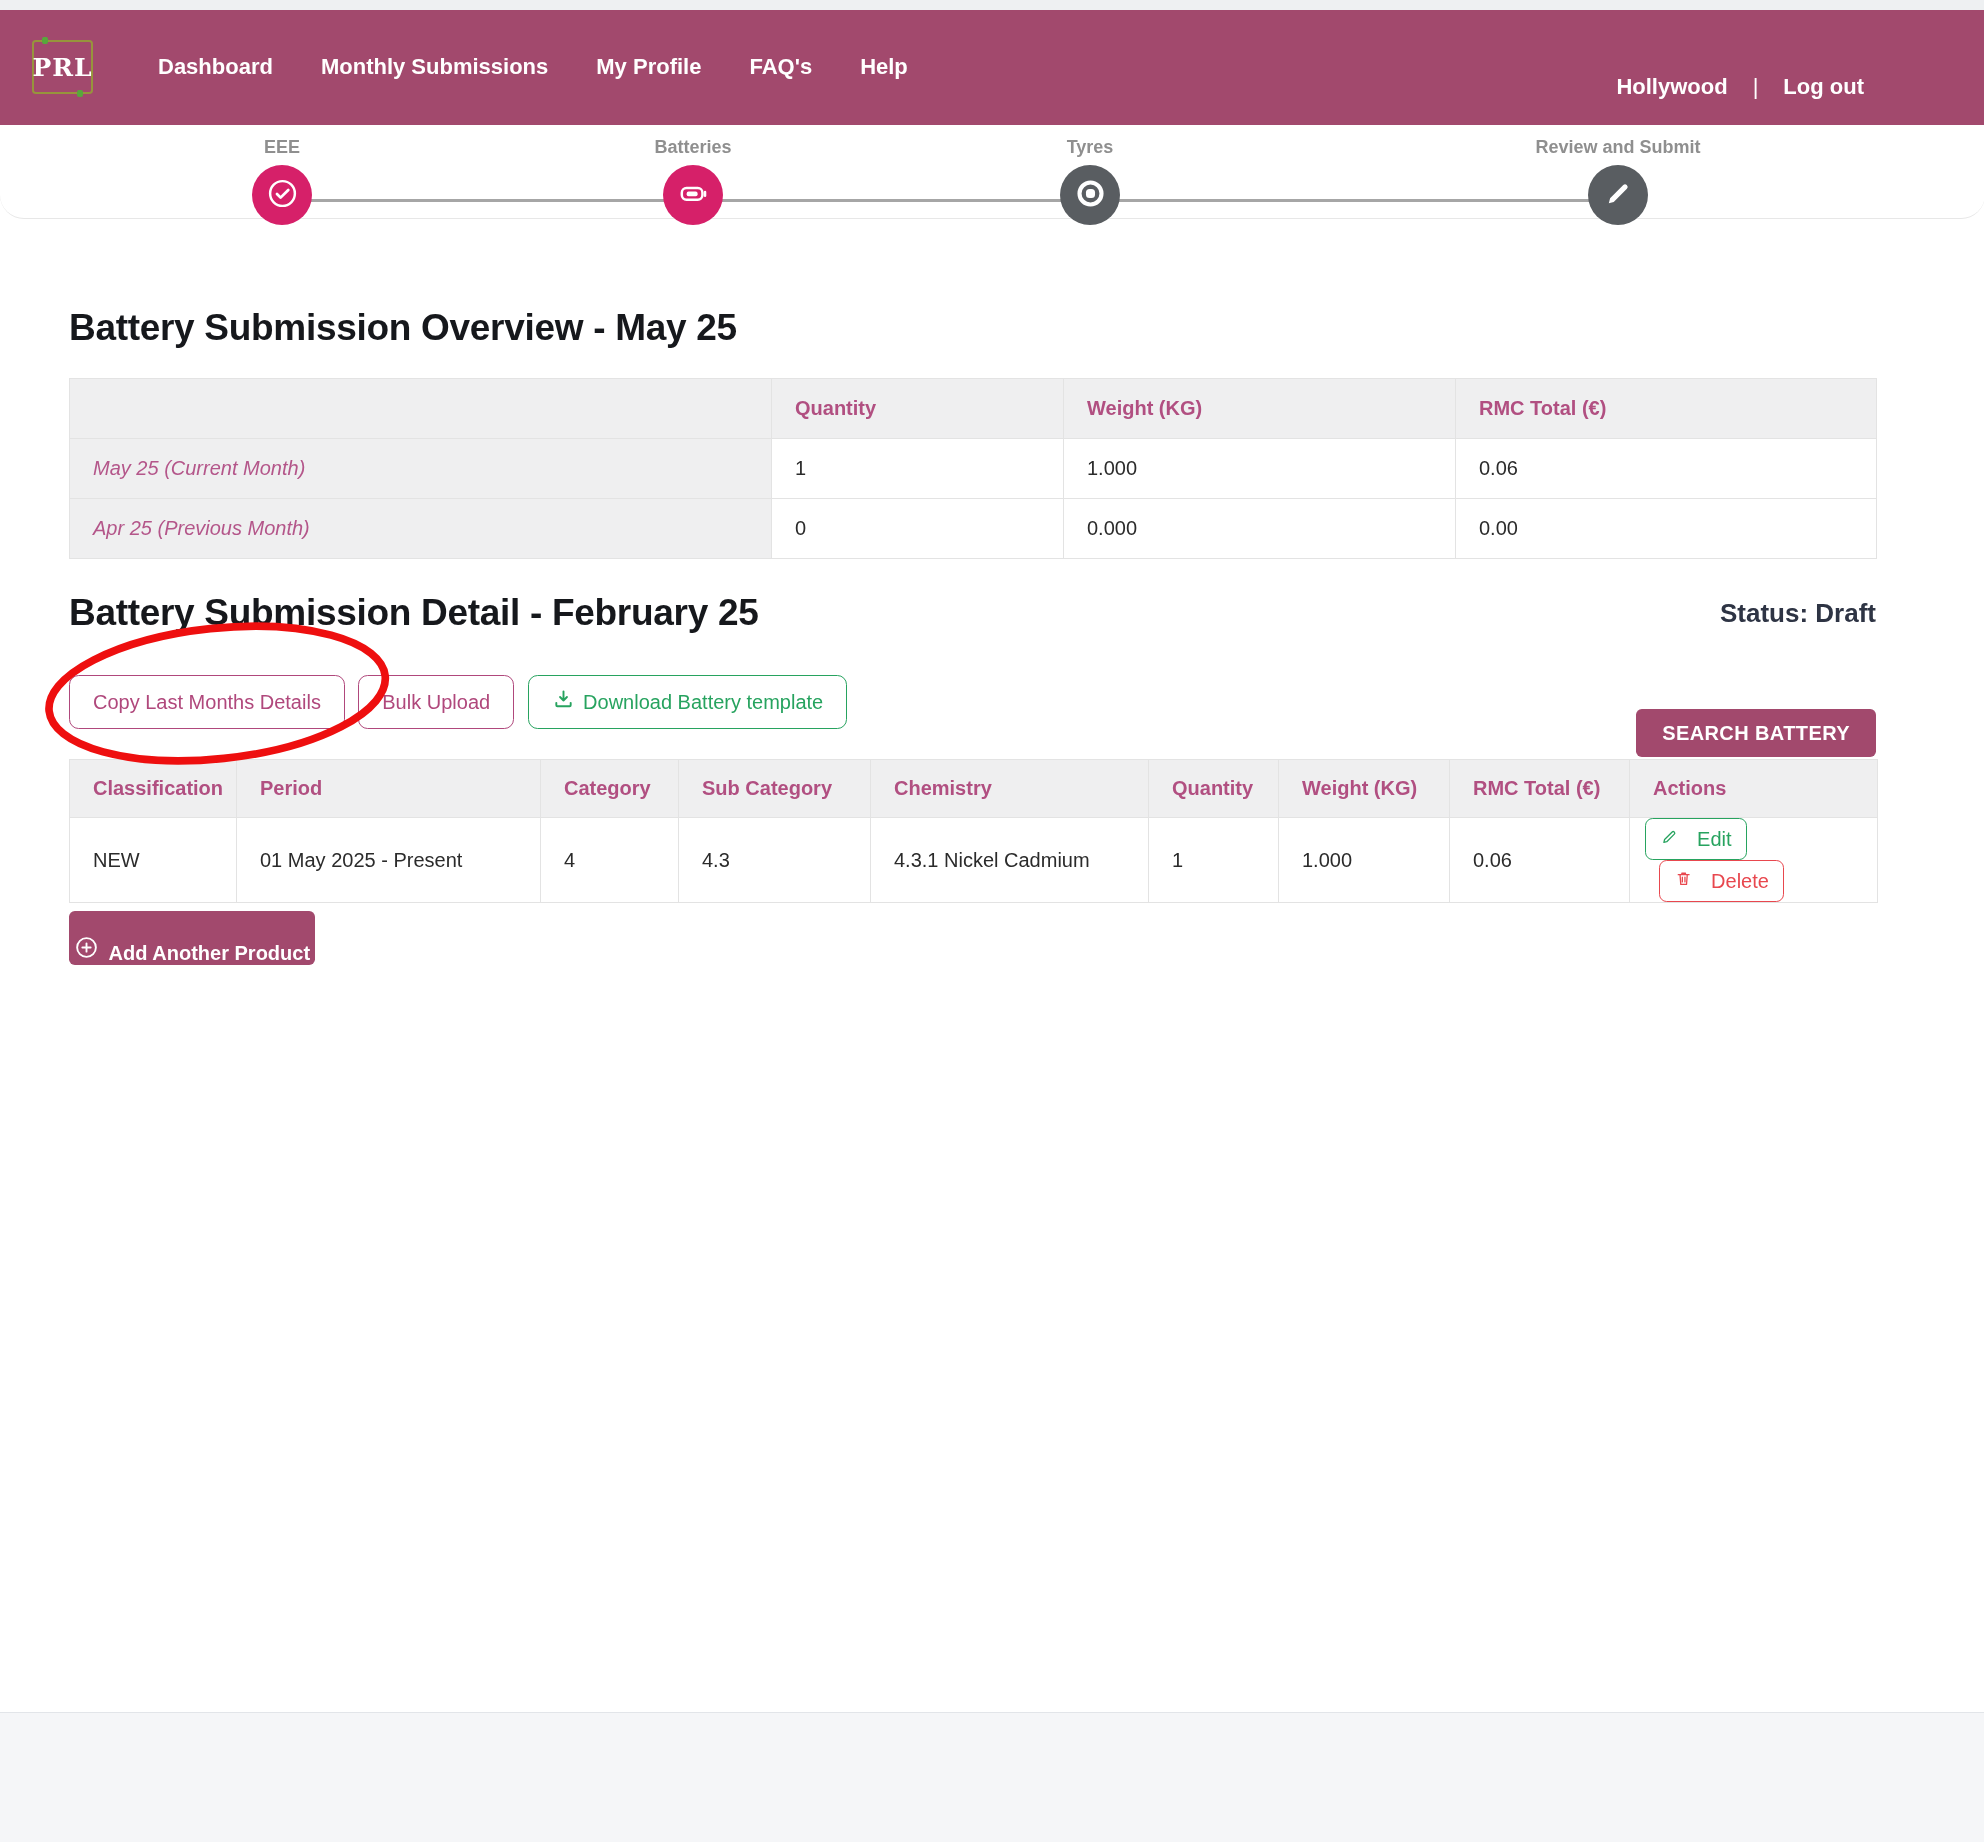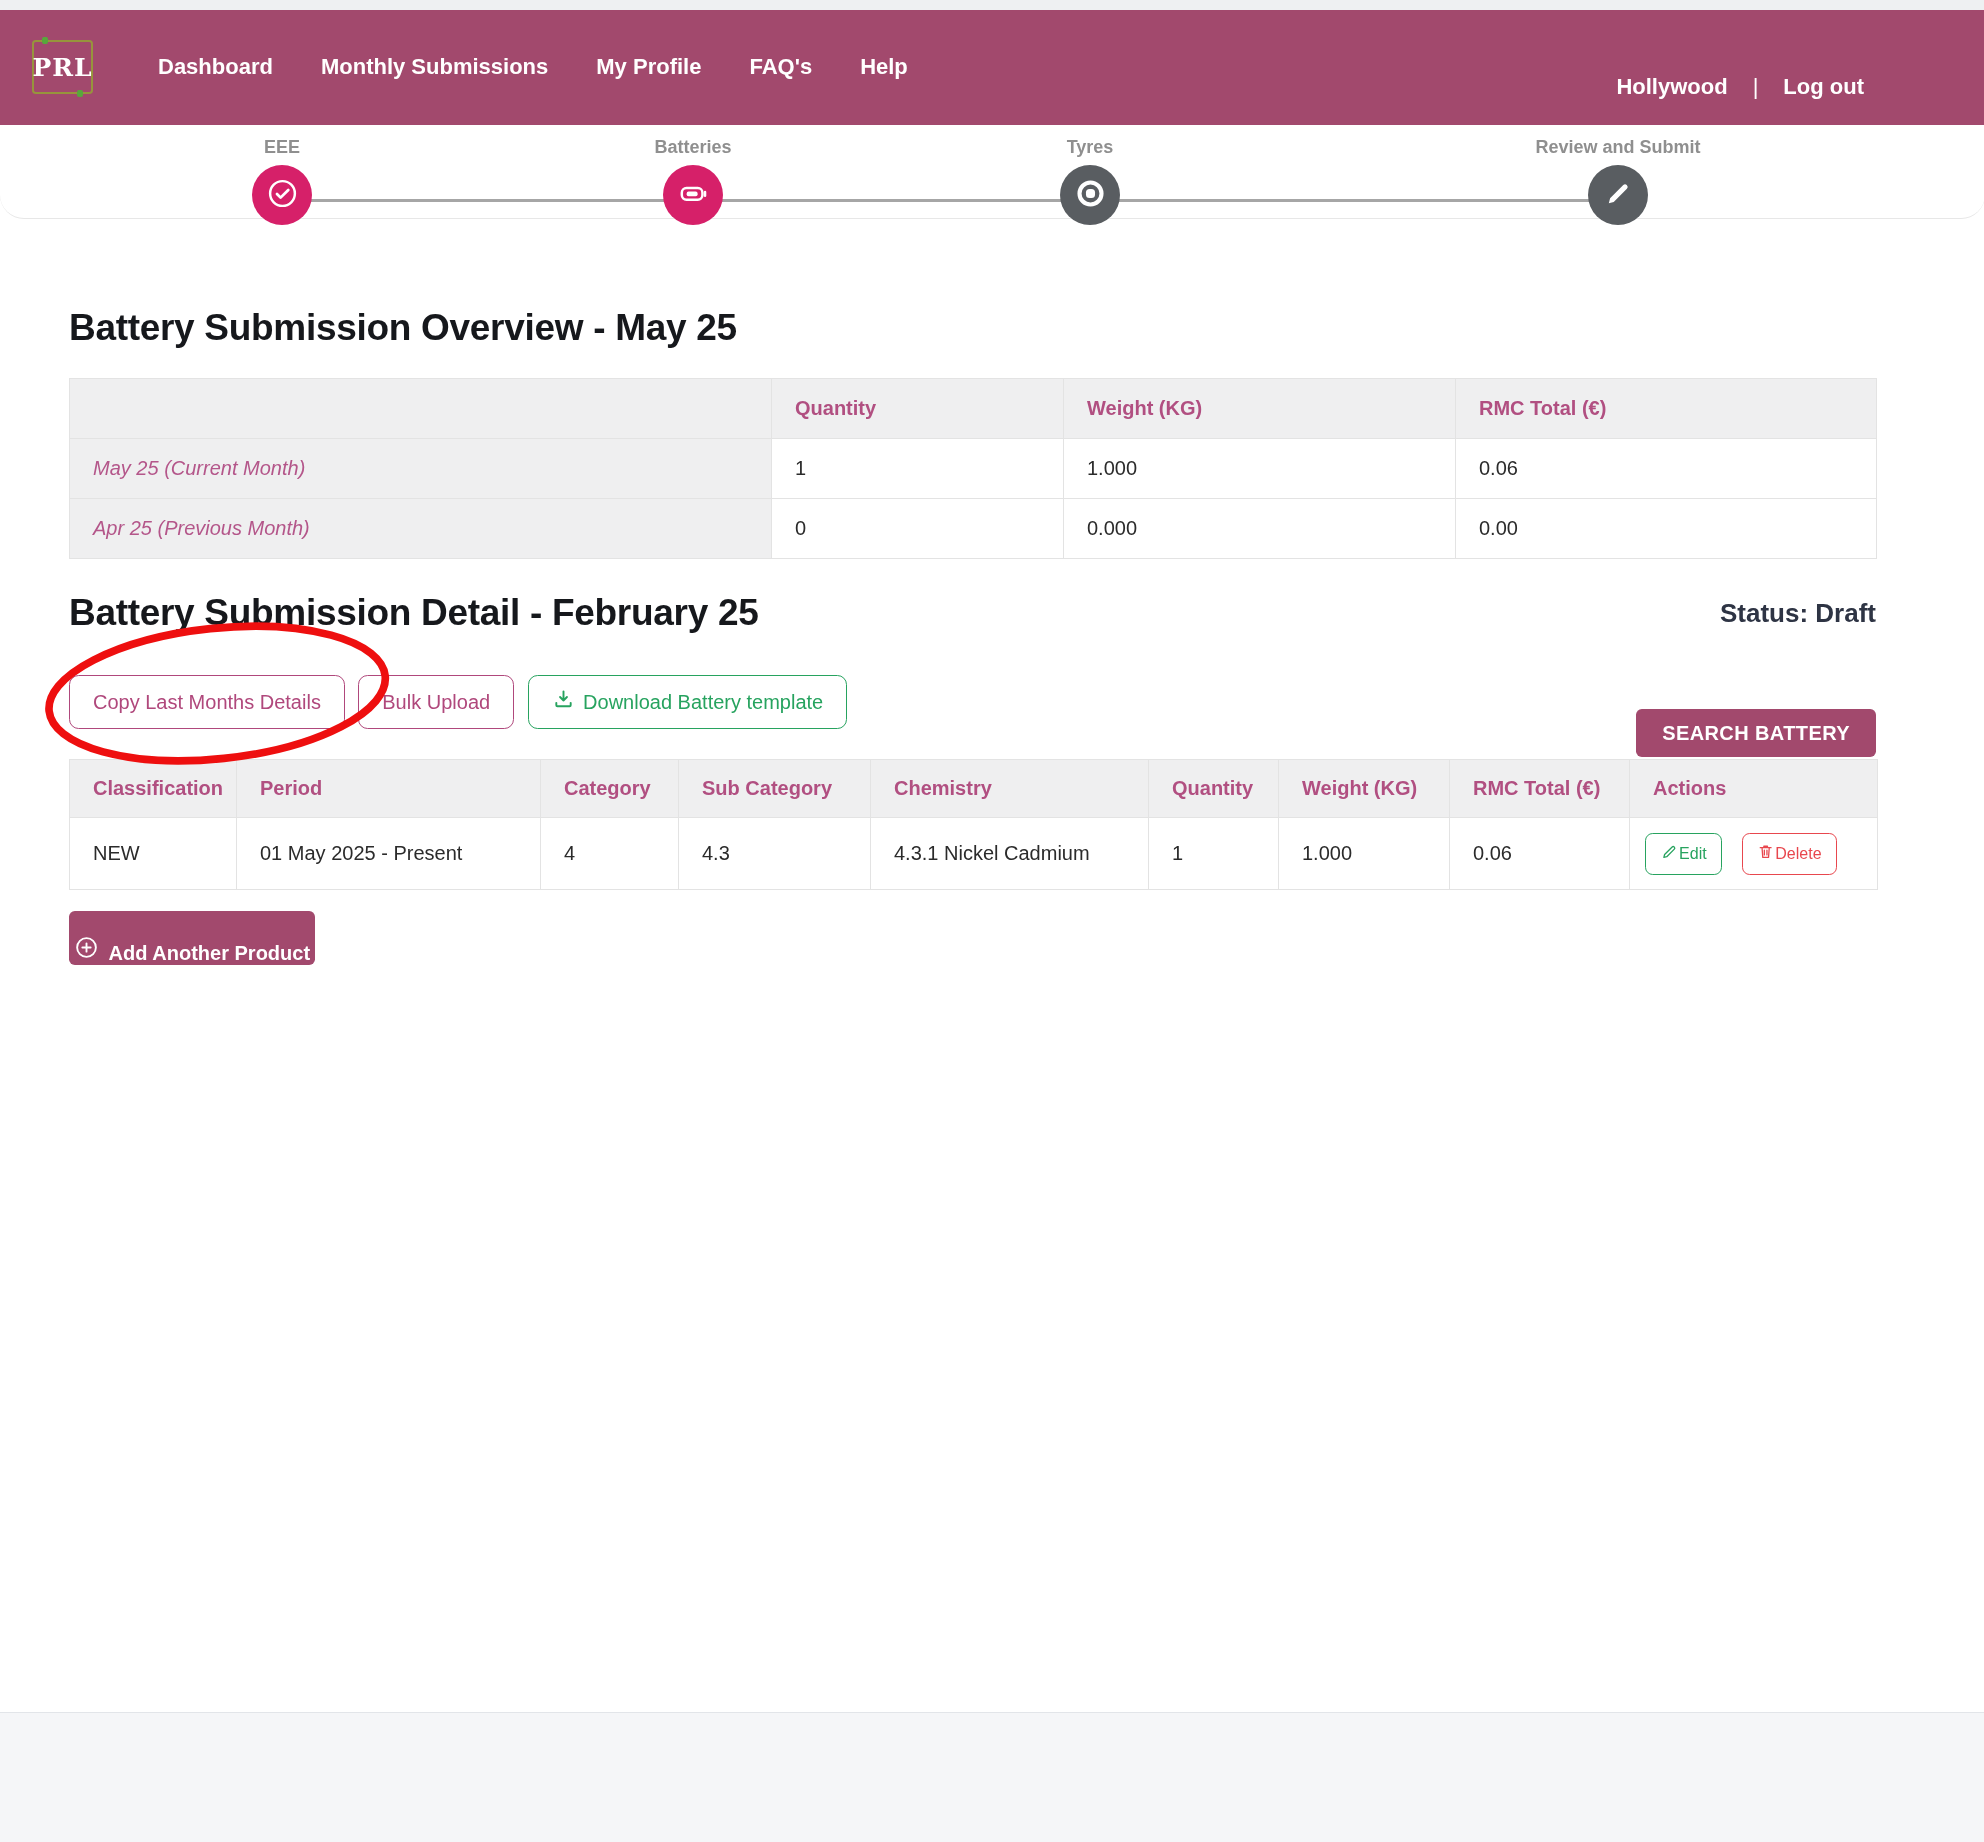--- a/index.html
+++ b/index.html
@@ -75,22 +75,22 @@
   }
   .btn-outline.green { border-color:#27a35f; color:#27a35f; }
   .btn-solid {
     background:#a2496d; color:#ffffff; border:none; cursor:pointer;
     font-family:inherit; font-weight:600; display:inline-flex; align-items:center; justify-content:center;
   }
   #search-battery { position:absolute; right:109px; top:675px; height:48px; padding:0 26px; border-radius:5.8px; font-size:20px; letter-spacing:0.4px;margin-top:34px; }
   #add-product { position:absolute; left:69px; top:911px; height:54px; padding:0 5px; border-radius:5.8px; font-size:20px; gap:9.6px;align-items:flex-end; }
 
   .action-btn {
-    height:42px; display:inline-flex; align-items:center; gap:1px; padding:0 14.4px;
-    background:#ffffff; border-radius:7.7px; font-size:16px; cursor:pointer; font-family:inherit; white-space:nowrap;
+    height:42px; display:inline-flex; align-items:center; gap:19px; padding:0 14.4px;
+    background:#ffffff; border-radius:7.7px; font-size:20px; cursor:pointer; font-family:inherit; white-space:nowrap;
   }
   .action-btn.edit { border:1.9px solid #27a35f; color:#27a35f; }
   .action-btn.delete { border:1.9px solid #e8474e; color:#e8474e; margin-left:14px; }
   .actions-cell { padding-left:15.4px !important; }
 
   
   .footer { position:absolute; top:1712px; left:0; width:100%; height:131px; background:#f5f6f8; border-top:1.9px solid #e2e5e9; }
 
   
   .annotation-svg { position:absolute; left:29px; top:609px; pointer-events:none; z-index:50; }

